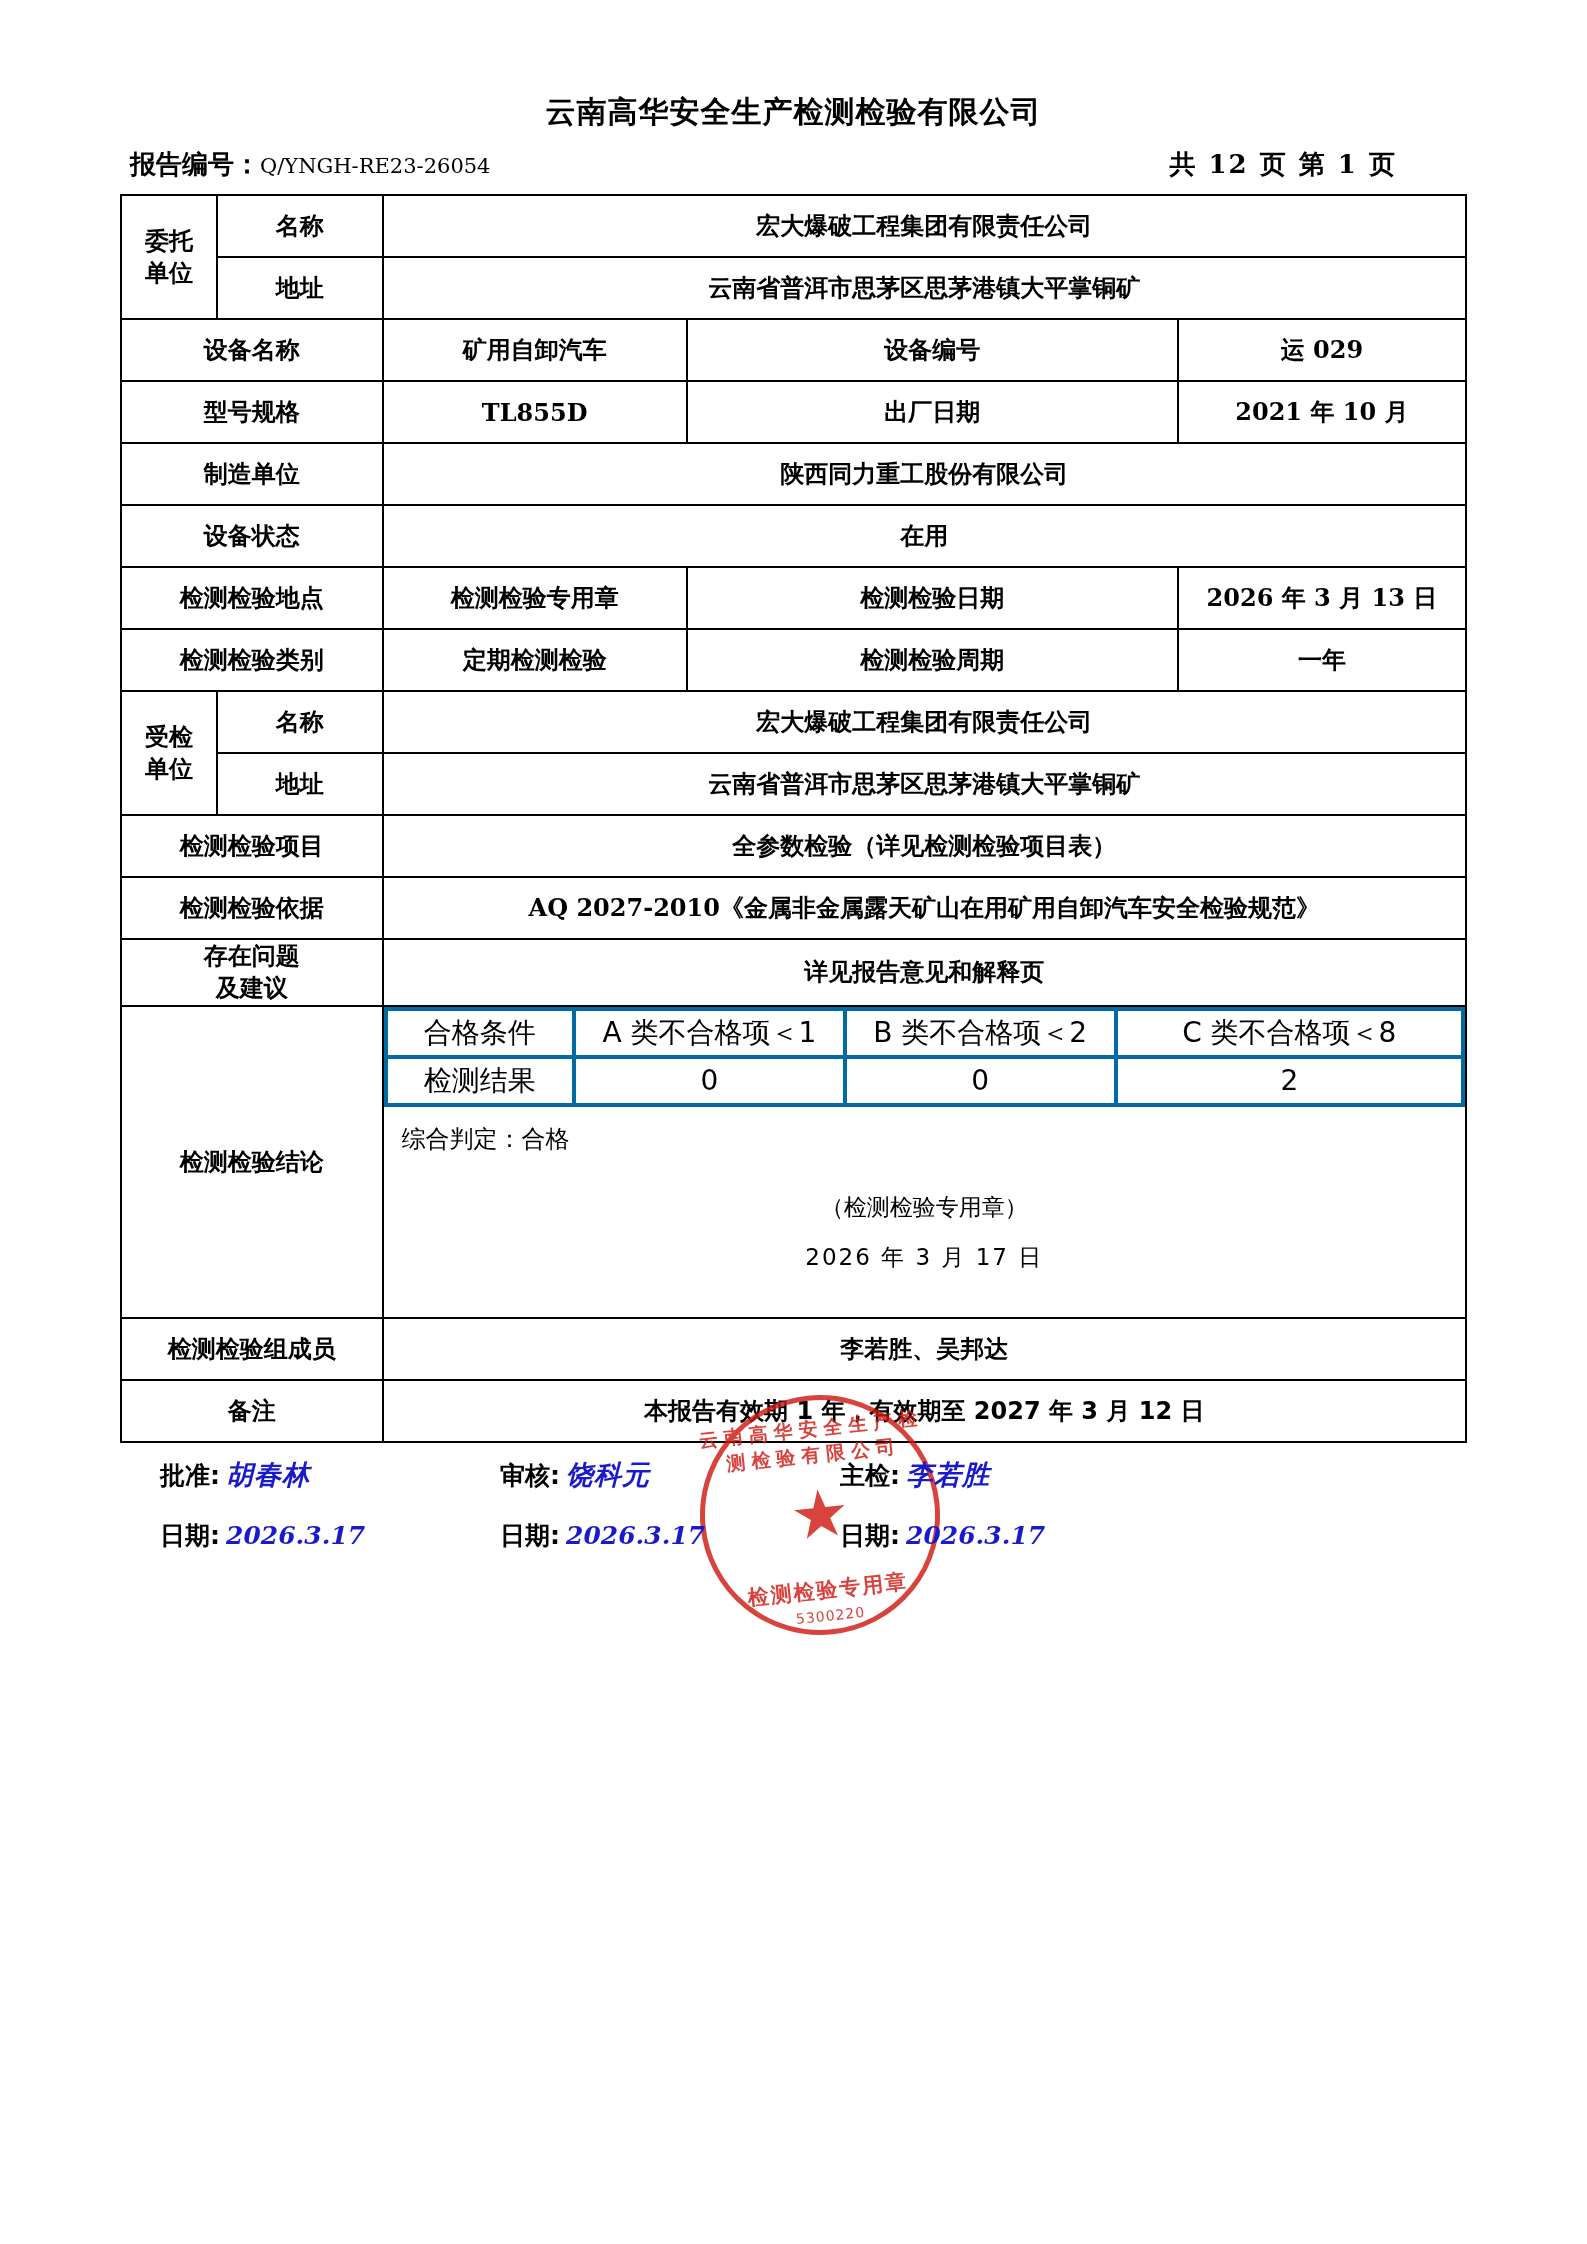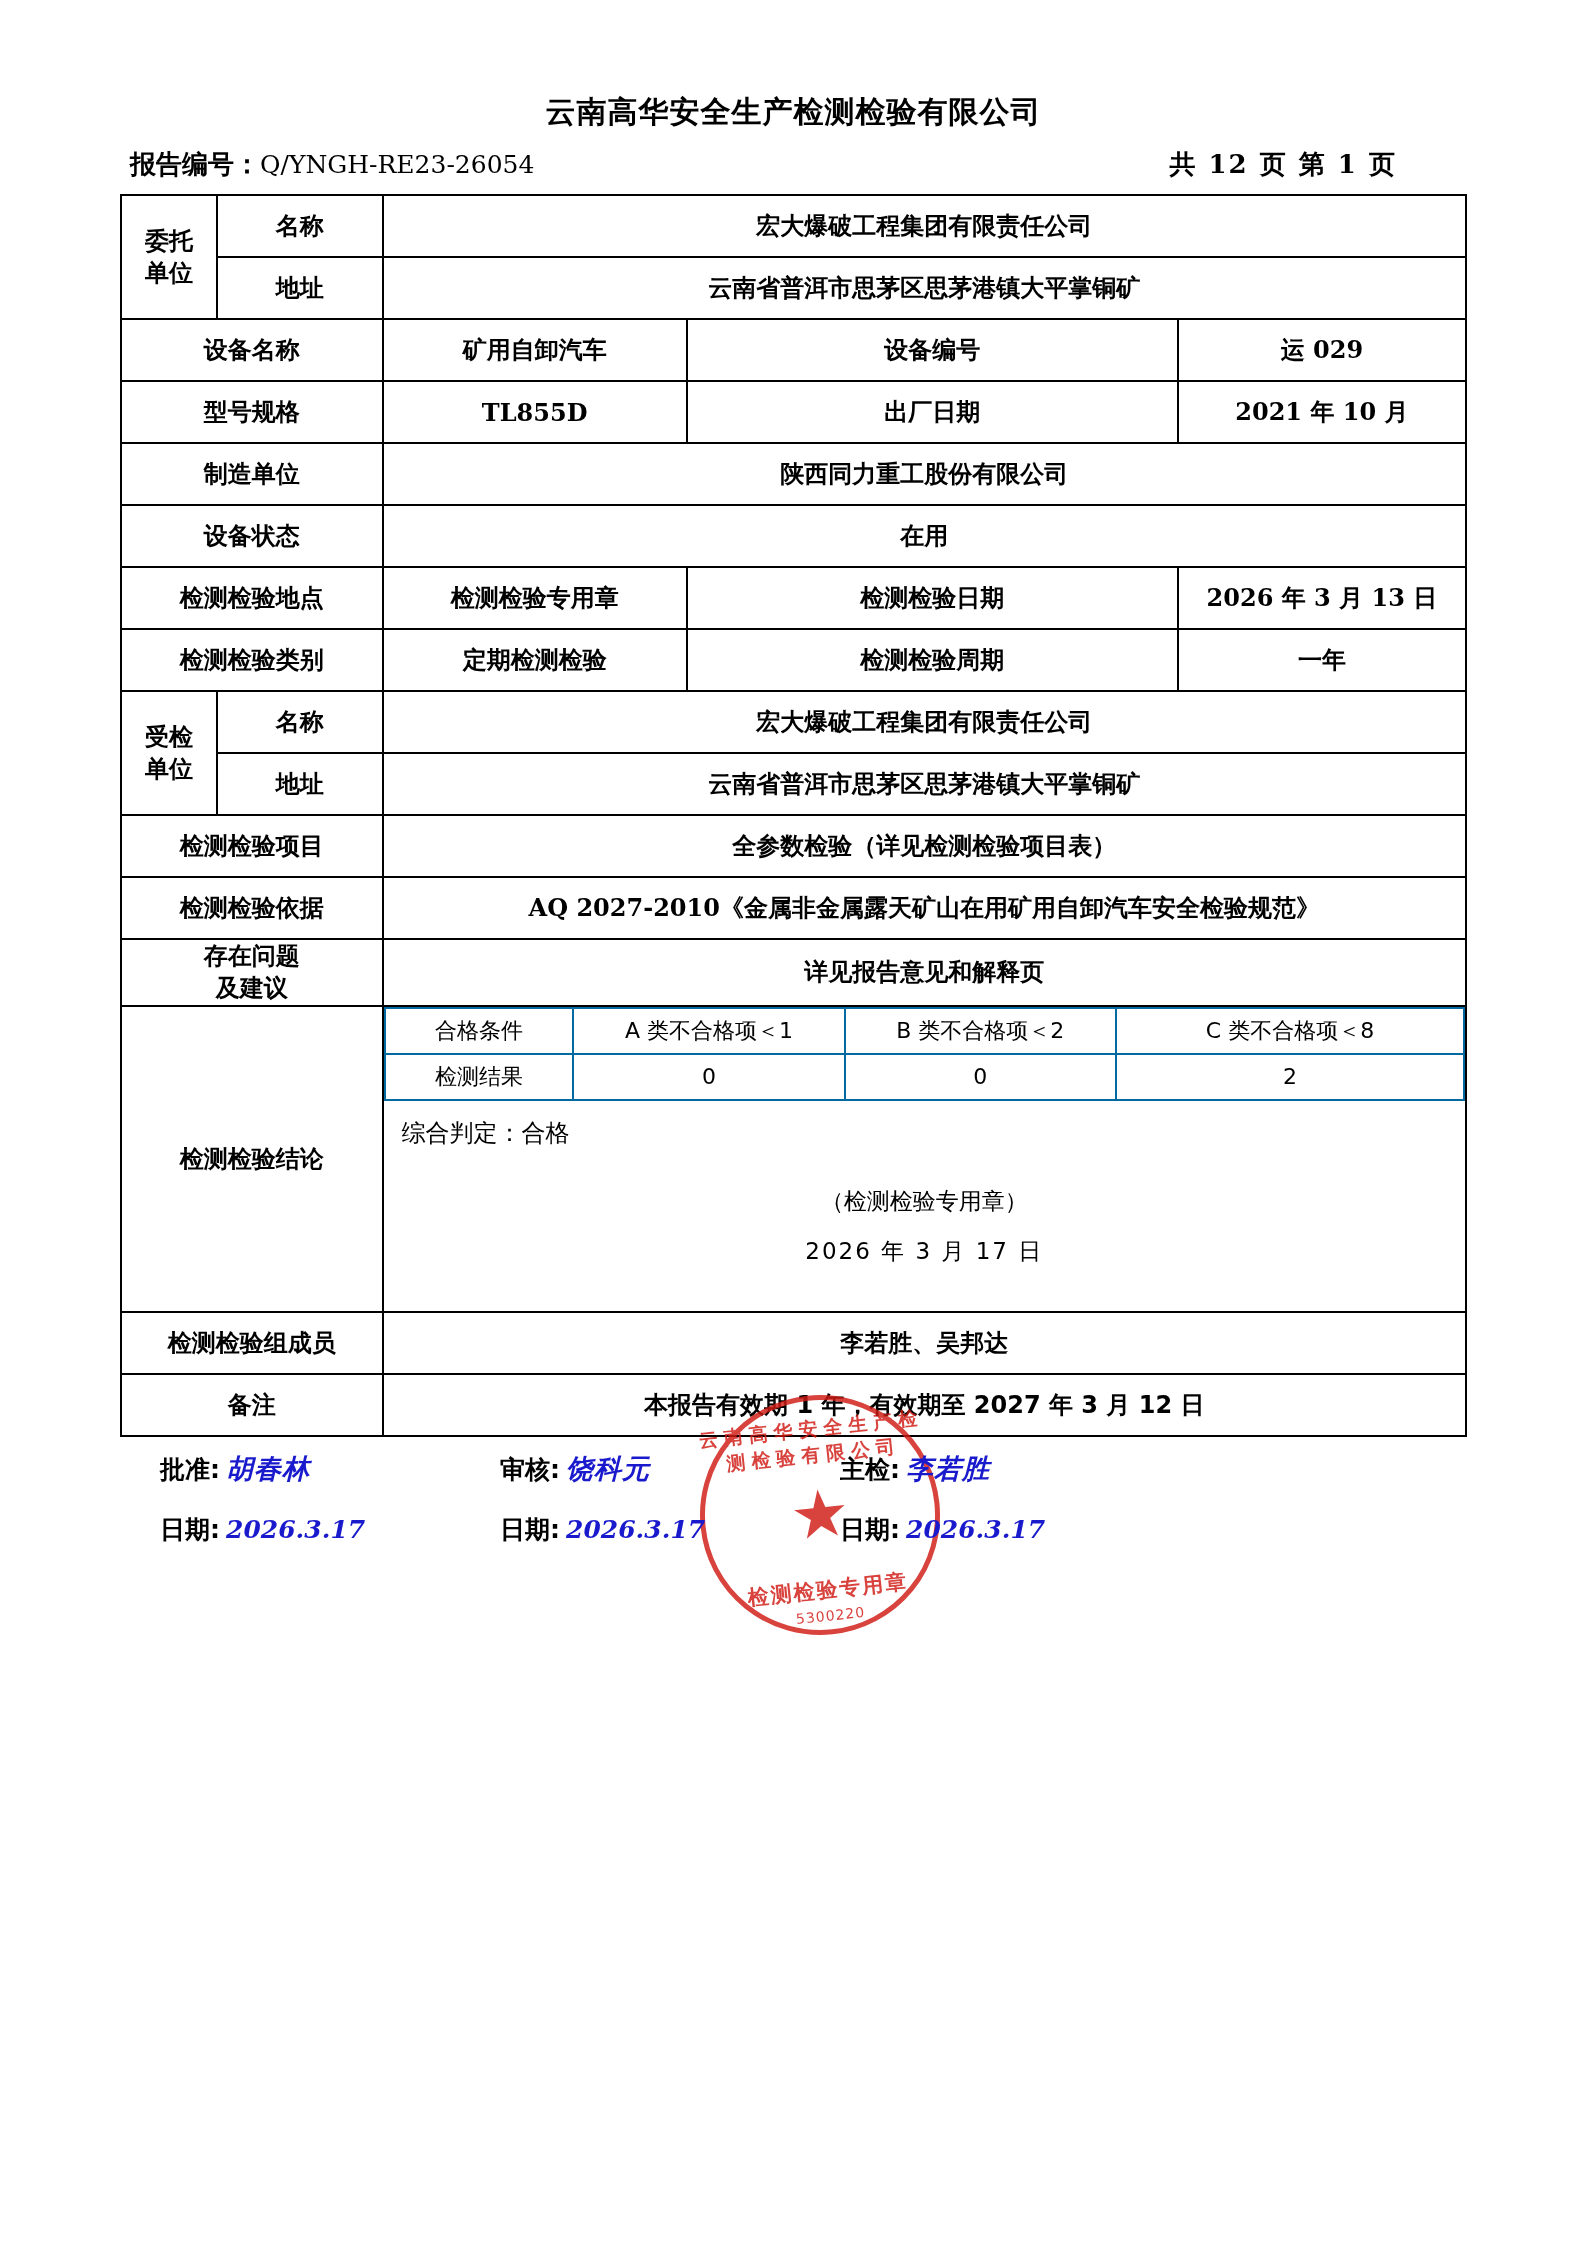--- a/index.html
+++ b/index.html
@@ -49,21 +49,21 @@
   }
   .meta-right {
     margin-left: auto;
     white-space: nowrap;
     letter-spacing: 2px;
     padding-right: 60px;
   }
   .report-no {
     font-family: "DejaVu Serif", "Liberation Serif", serif;
     font-weight: normal;
-    font-size: 25px;
+    font-size: 21px;
   }
   .page-num {
     font-family: "DejaVu Serif", "Liberation Serif", serif;
     font-weight: bold;
   }
   
   table.main {
     width: 100%;
     border-collapse: collapse;
     table-layout: fixed;
@@ -91,22 +91,22 @@
   td.tallest {
     height: 150px;
   }
   
   table.sub {
     width: 100%;
     border-collapse: collapse;
     table-layout: fixed;
   }
   table.sub td {
-    border: 2px solid #0369a1;
-    font-size: 22px;
+    border: 4px solid #0369a1;
+    font-size: 28px;
     font-weight: normal;
     height: 44px;
     text-align: center;
   }
   table.sub td.hdr {
     font-weight: normal;
   }
   .concl-cell {
     padding: 0 !important;
   }

